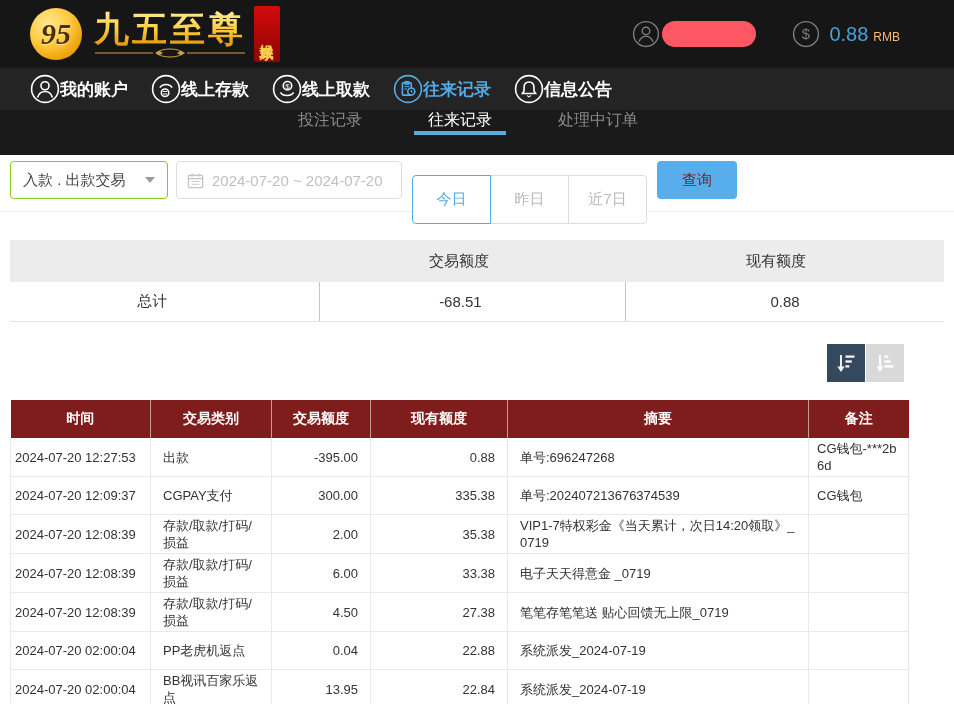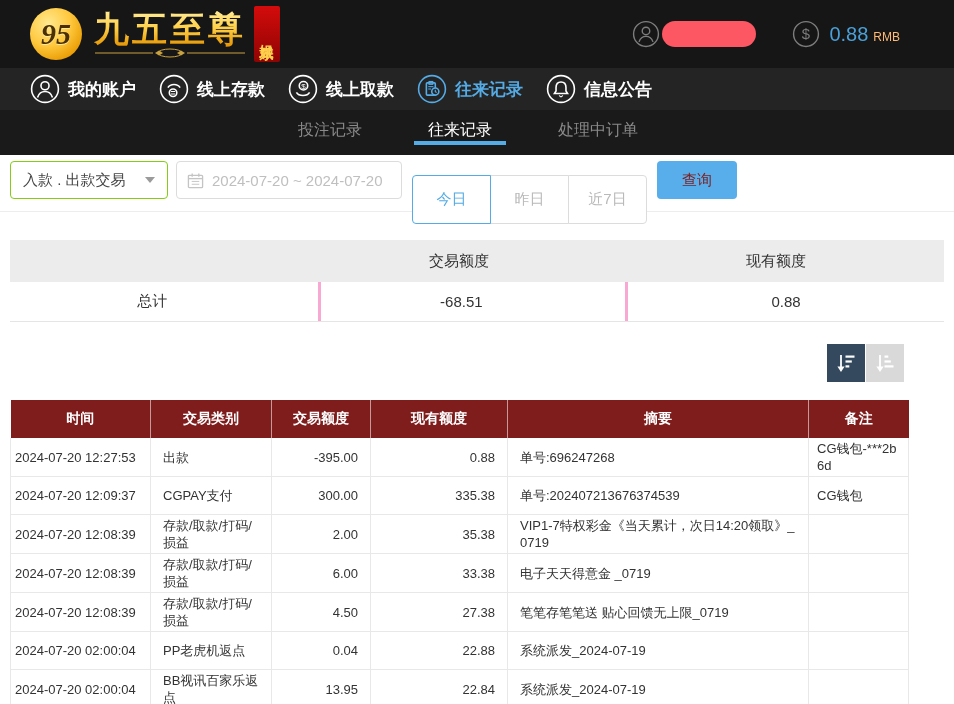--- a/index.html
+++ b/index.html
@@ -26,27 +26,27 @@
     display:flex; align-items:center; justify-content:center; }
   .header-right { position:absolute; right:54px; top:0; height:68px; display:flex; align-items:center; }
   .hd-user-icon { width:28px; height:28px; color:#7d7d7d; }
   .redaction-pill { width:94px; height:26px; border-radius:13px; background:#fc5762; margin-left:2px; }
   .hd-dollar-icon { width:28px; height:28px; color:#7d7d7d; margin-left:36px; }
   .balance-amount { color:#4aa0d8; font-size:20px; margin-left:9px; }
   .balance-currency { color:#fdba74; font-size:12px; margin-left:5px; padding-top:5px; }
 
   
   .main-nav { height:42px; background:#242424; display:flex; align-items:center; padding-left:30px; gap:23px; }
-  .nav-item { display:flex; align-items:center; gap:8px; color:#ffffff; cursor:pointer;justify-content:center; }
+  .nav-item { display:flex; align-items:center; color:#ffffff; cursor:pointer;justify-content:center; }
   .nav-item .nav-icon { width:30px; height:30px; color:inherit; }
   .nav-item .nav-label { font-size:17px; font-weight:600; }
   .nav-item.active { color:#54abe5; }
 
   
-  .sub-nav { height:45px; background:#1a1a1a; display:flex; align-items:center;
+  .sub-nav { height:45px; background:#1a1a1a; display:flex; align-items:flex-start;
     justify-content:center; gap:38px; transform:translateX(0); }
   .sub-nav-inner { display:flex; gap:38px; margin-left:-18px; }
   .tab { color:#8a8a8a; font-size:16px; display:flex; align-items:center;
     padding:0 14px; border-bottom:4px solid transparent; cursor:pointer; }
   .tab.active { color:#ffffff; border-bottom-color:#54abe5; }
 
   
   .content { background:#fff; padding:0 10px; }
   .filter-bar { display:flex; align-items:center; margin-top:6px; height:38px; }
   .type-select { width:158px; height:38px; border:1px solid #84cc16; border-radius:4px;
@@ -68,21 +68,21 @@
     color:#7f1d1d; font-size:15px; margin-left:10px; cursor:pointer; }
   .filter-divider { border-bottom:1px solid #ededed; margin:12px -10px 0 -10px; }
 
   
   .summary-table { margin-top:28px; width:934px; }
   .summary-head { display:flex; background:#ececec; height:42px; align-items:center; }
   .summary-head .sh-cell { font-size:15px; color:#333; text-align:center; }
   .summary-body { display:flex; height:40px; align-items:center; border-bottom:1px solid #e5e5e5;gap:24px; }
   .summary-body .sb-cell { font-size:15px; color:#333; text-align:center;
     height:100%; display:flex; align-items:center; justify-content:center; }
-  .sb-cell + .sb-cell { border-left:3px solid #f9a8d4; }
+  .sb-cell + .sb-cell { border-left:1px solid #f9a8d4; }
   .col-a { width:300px; } .col-b { width:298px; } .col-c { width:336px; }
 
   
   .sort-row { width:898px; margin-top:22px; display:flex; justify-content:flex-end; gap:1px; padding-right:4px; }
   .sort-btn { width:38px; height:38px; display:flex; align-items:center; justify-content:center; cursor:pointer; }
   .sort-btn.active { background:#34495e; }
   .sort-btn.inactive { background:#d9d9d9; }
   .sort-btn svg { width:24px; height:24px; }
 
   

